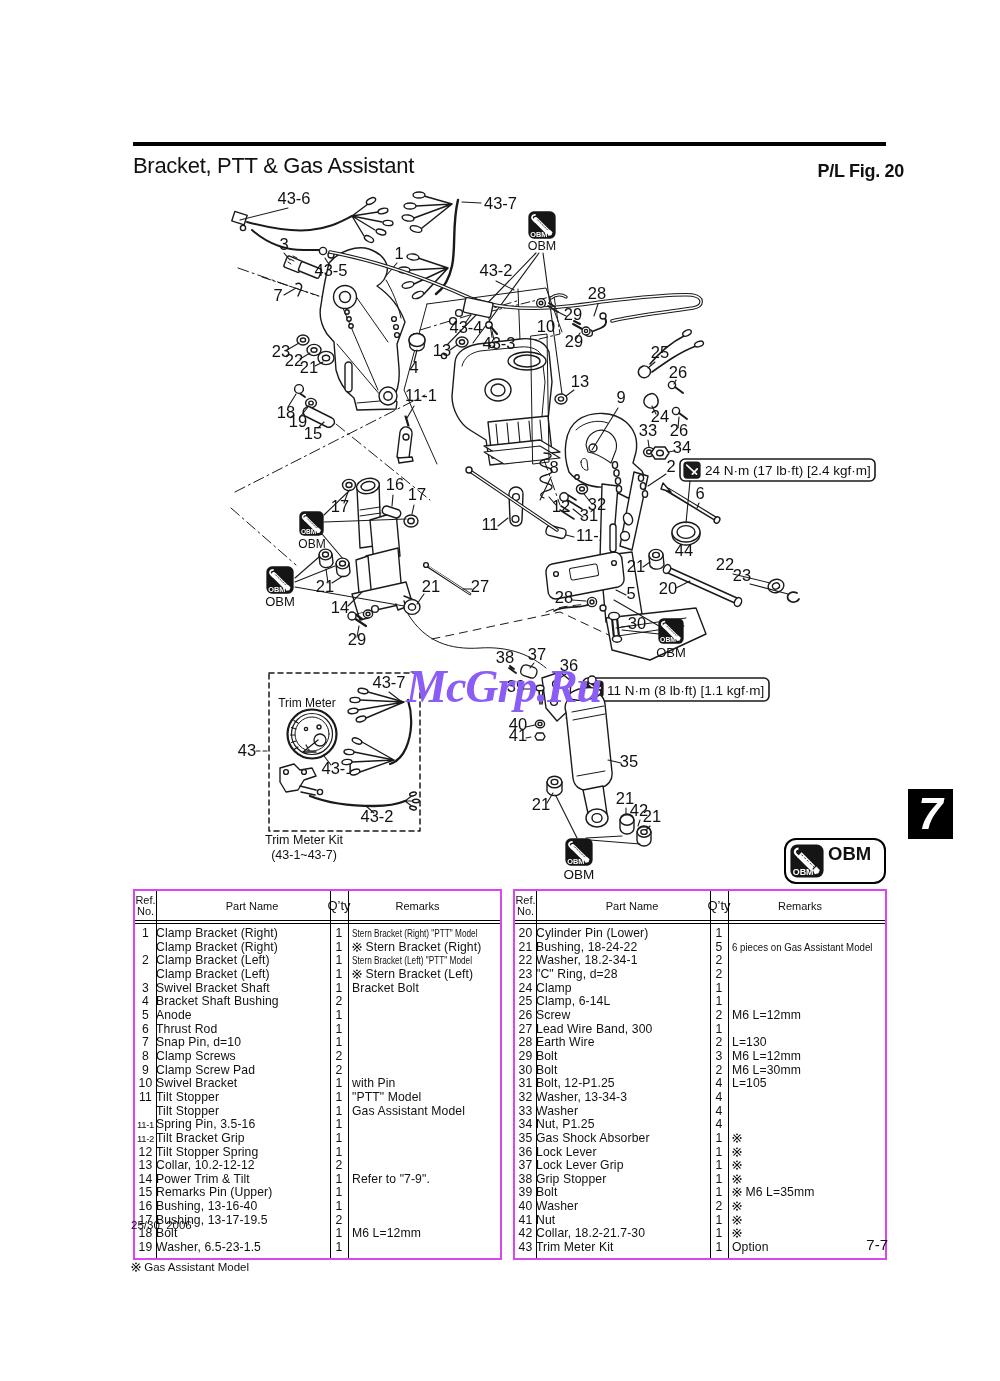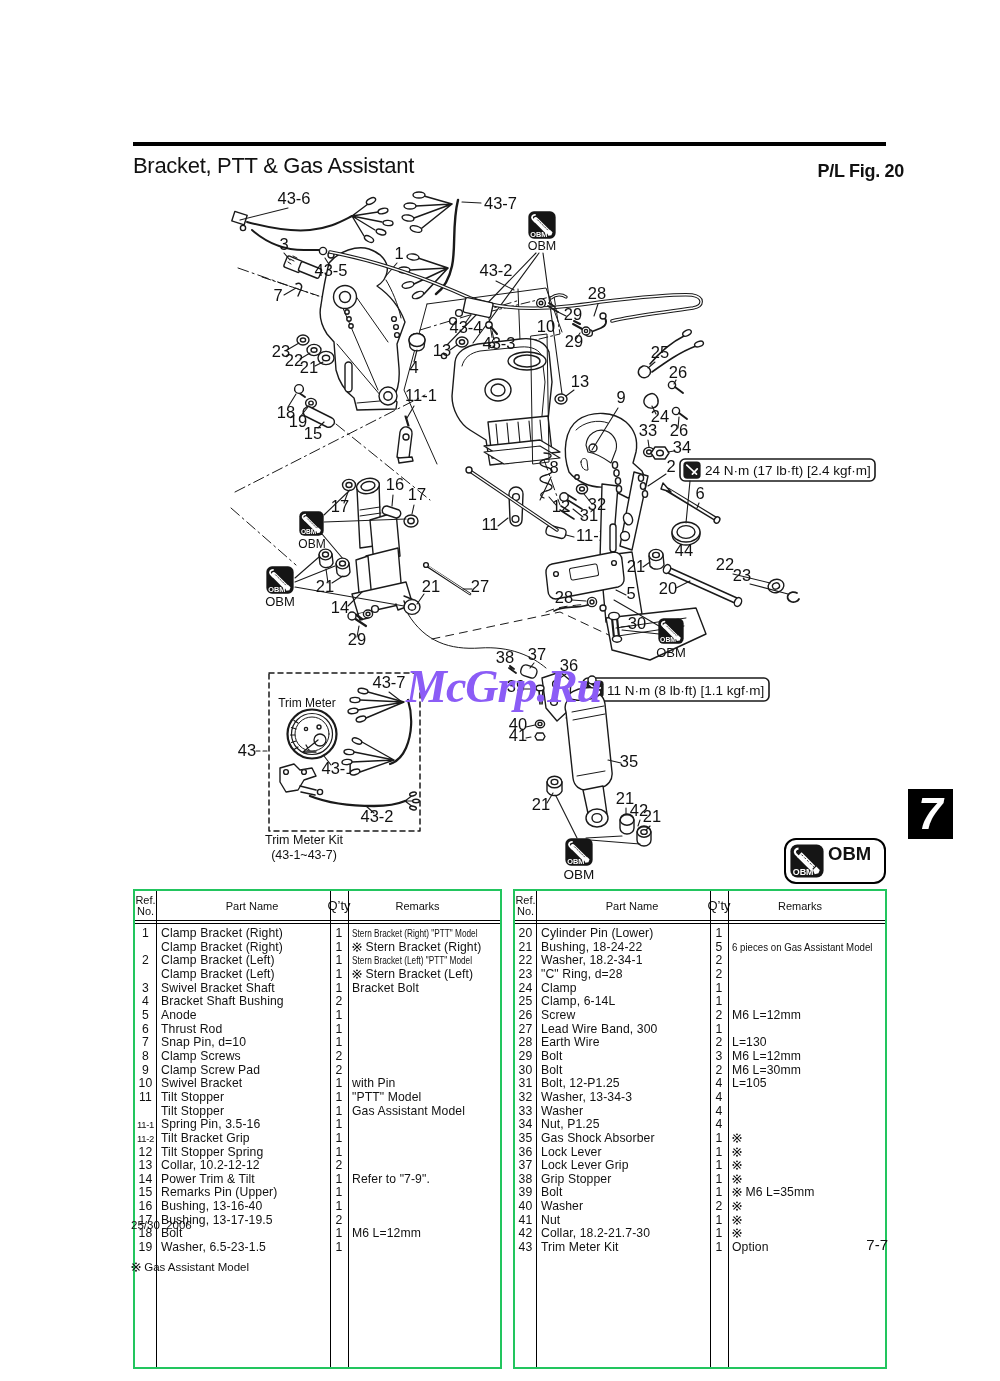--- a/index.html
+++ b/index.html
@@ -1,33 +1,33 @@
 <!DOCTYPE html>
 <html><head><meta charset="utf-8"><title>P/L Fig. 20</title>
 <style>
 html,body{margin:0;padding:0;background:#fff}
 #page{position:relative;width:1000px;height:1381px;background:#fff;overflow:hidden;
  font-family:"Liberation Sans",sans-serif;color:#111}
 .abs{position:absolute}
 #rule{position:absolute;left:133px;top:142px;width:753px;height:4px;background:#000}
 #title{position:absolute;left:133px;top:153px;font-size:22px;font-weight:normal;letter-spacing:-.3px}
 #plfig{position:absolute;right:96px;top:161px;font-size:18px;font-weight:bold;letter-spacing:-.3px}
-.tbl{position:absolute;top:889px;width:369px;height:480px;border:2px solid #22c55e;box-sizing:border-box}
+.tbl{position:absolute;top:889px;width:369px;height:371px;border:2px solid #d946ef;box-sizing:border-box}
 .th{position:relative;height:29px;font-size:11px;text-align:center;border-bottom:1.4px solid #000}
 .th>div{position:absolute;top:0;height:29px;display:flex;align-items:center;justify-content:center}
 .hc1{left:0;width:21px;line-height:11px}
 .hc2{left:30px;width:174px}
 .hc3{left:195px;width:18px;font-size:13px}
 .hc4{left:200px;right:0}
 .dbl{height:1.6px;margin-top:1.6px;background:#000}
 .tbody{position:absolute;top:36px;left:0;right:0}
 .tr{display:flex;height:13.67px;line-height:13.9px;font-size:12.2px;letter-spacing:.1px;white-space:nowrap}
 .c1{width:21px;text-align:center;flex:none}
 .c1.r2{font-size:9.5px;letter-spacing:-.3px}
-.c2{width:174px;padding-left:5px;box-sizing:border-box;flex:none}
+.c2{width:174px;box-sizing:border-box;flex:none}
 .c3{width:18px;text-align:center;flex:none}
 .c4{padding-left:4px;box-sizing:border-box;flex:1}
 .sm{display:inline-block;font-size:11px;transform:scaleX(.75);transform-origin:0 50%;letter-spacing:0}
 .sm2{display:inline-block;font-size:11px;transform:scaleX(.88);transform-origin:0 50%;letter-spacing:0}
 .km{vertical-align:-1px}
 .v{position:absolute;top:0;bottom:0;width:1.4px;background:#000}
 #note{position:absolute;left:131px;top:1261px;font-size:11.5px}
 #f1{position:absolute;left:131px;top:1219px;font-size:11.5px}
 #f2{position:absolute;right:112px;top:1236px;font-size:15px}
 #wm{position:absolute;left:406px;top:660px;font-family:"Liberation Serif",serif;

